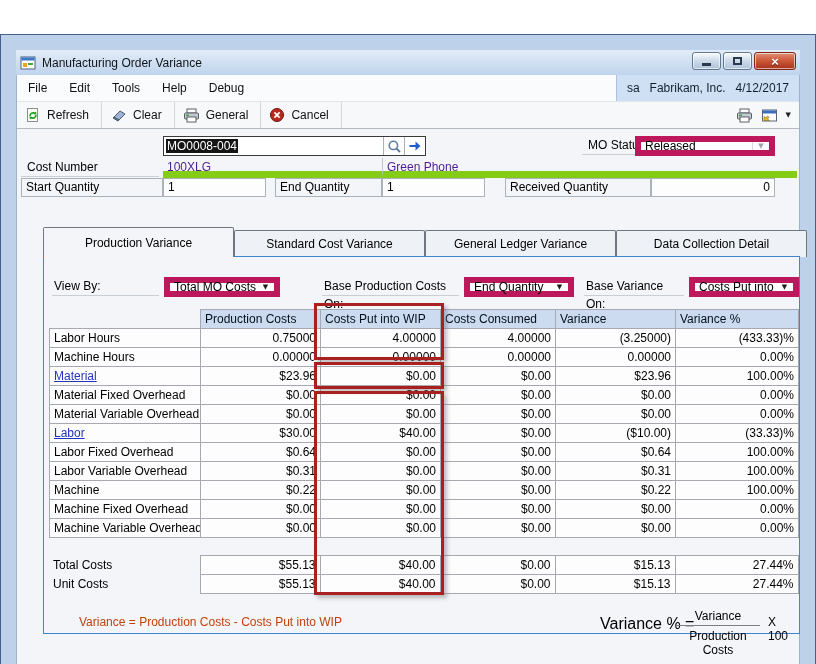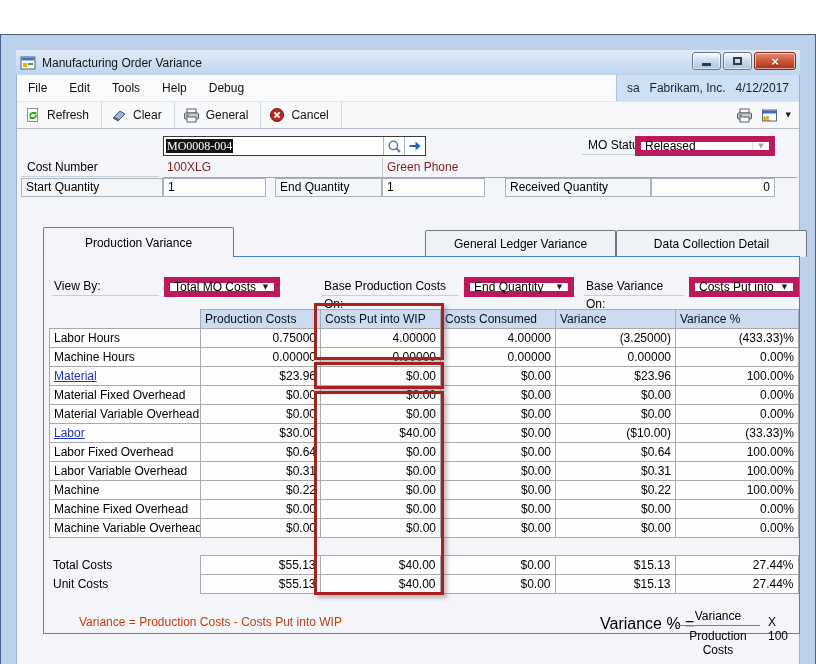--- a/index.html
+++ b/index.html
@@ -37,22 +37,22 @@
   .userinfo { position:absolute; right:0; top:0; height:26px; background:#cfe0f4; border-left:1px solid #aac2de; display:flex; gap:10px; align-items:center; padding:0 10px; font-size:12px; color:#13202e; }
   
   .toolbar { position:absolute; left:0; top:27px; right:0; height:27px; background:#f7f8f9; border-bottom:1px solid #b4bac2; display:flex; align-items:stretch; }
   .tbtn { display:flex; align-items:center; gap:6px; font-size:12px; color:#111; padding:0 12px 0 8px; border-right:1px solid #d4d7db; }
   .tbtn svg { flex:0 0 auto; }
   .tb-right { position:absolute; right:8px; top:0; height:26px; display:flex; align-items:center; gap:8px; }
   .caret-sm { font-family:"DejaVu Sans",sans-serif; font-size:7px; color:#222; }
   
   .fld-label { position:absolute; height:19px; line-height:18px; font-size:12px; color:#000; padding-left:6px; border-bottom:1px solid #c9cfd7; }
   .cellbox { position:absolute; height:19px; line-height:17px; font-size:12px; background:#fdfdfe; border:1px solid #aab2bc; padding:0 4px; color:#000; }
-  .underfld { position:absolute; height:20px; line-height:19px; font-size:12px; border-bottom:1px solid #84cc16; padding:0 4px; color:#7f1d1d; }
-  .mo-input-wrap { position:absolute; left:146px; top:61px; width:263px; height:20px; display:flex; background:#fff; border:1px solid #3a3a3a;font-family:Liberation Serif, serif; }
+  .underfld { position:absolute; height:20px; line-height:19px; font-size:12px; border-bottom:7px solid #84cc16; padding:0 4px; color:#4c1d95; }
+  .mo-input-wrap { position:absolute; left:146px; top:61px; width:263px; height:20px; display:flex; background:#fff; border:1px solid #3a3a3a; }
   .mo-input { flex:1; font-size:12px; line-height:18px; padding-left:2px; overflow:hidden; white-space:nowrap; }
   .mo-input .sel { background:#141414; color:#fff; padding:0 1px; }
   .sq-btn { width:21px; border-left:1px solid #a8b0bc; background:#fff; display:flex; align-items:center; justify-content:center; }
   .dropdown { position:absolute; height:20px; background:#fdfdfe; border:6px solid #be185d; display:flex; align-items:center; font-size:12px; }
   .dropdown .val { flex:1; padding-left:4px; line-height:18px; white-space:nowrap; overflow:hidden; }
   .dropdown .dcaret { width:17px; text-align:center; font-family:"DejaVu Sans",sans-serif; font-size:7px; color:#1c1c1c; }
   .dropdown.disabled .dcaret { color:#9aa4ae; border-left:1px solid #d8dce2; }
   
   .tab { position:absolute; top:155px; height:27px; width:191px; border:1px solid #6f7680; border-bottom:none; background:#eef1f5; font-size:12px; display:flex; align-items:center; justify-content:center; color:#000; border-radius:2px 2px 0 0; }
   .tab.active { top:152px; height:30px; background:#f3f5f8; z-index:3; }
@@ -209,20 +209,21 @@
     <div class="underfld" style="left:365px; top:83px; width:415px; border-left:1px solid #c2c8d0;">Green Phone</div>
 
     <div class="cellbox" style="left:4px; top:103px; width:142px; background:#f3f5f8;">Start Quantity</div>
     <div class="cellbox" style="left:146px; top:103px; width:103px;">1</div>
     <div class="cellbox" style="left:258px; top:103px; width:107px; background:#f3f5f8;">End Quantity</div>
     <div class="cellbox" style="left:365px; top:103px; width:103px;">1</div>
     <div class="cellbox" style="left:488px; top:103px; width:146px; background:#f3f5f8;">Received Quantity</div>
     <div class="cellbox" style="left:634px; top:103px; width:124px; text-align:right;">0</div>
 
     <div class="tab active" style="left:26px;">Production Variance</div>
+    <div class="tab" style="left:217px;">Standard Cost Variance</div>
     <div class="tab" style="left:408px;">General Ledger Variance</div>
     <div class="tab" style="left:599px;">Data Collection Detail</div>
 
     <div class="tabpage">
 
       <div class="filters-label" style="left:8px; top:20px; width:107px;">View By:</div>
       <div class="dropdown" style="left:120px; top:20px; width:116px;">
         <span class="val">Total MO Costs</span>
         <span class="dcaret">▼</span>
       </div>

